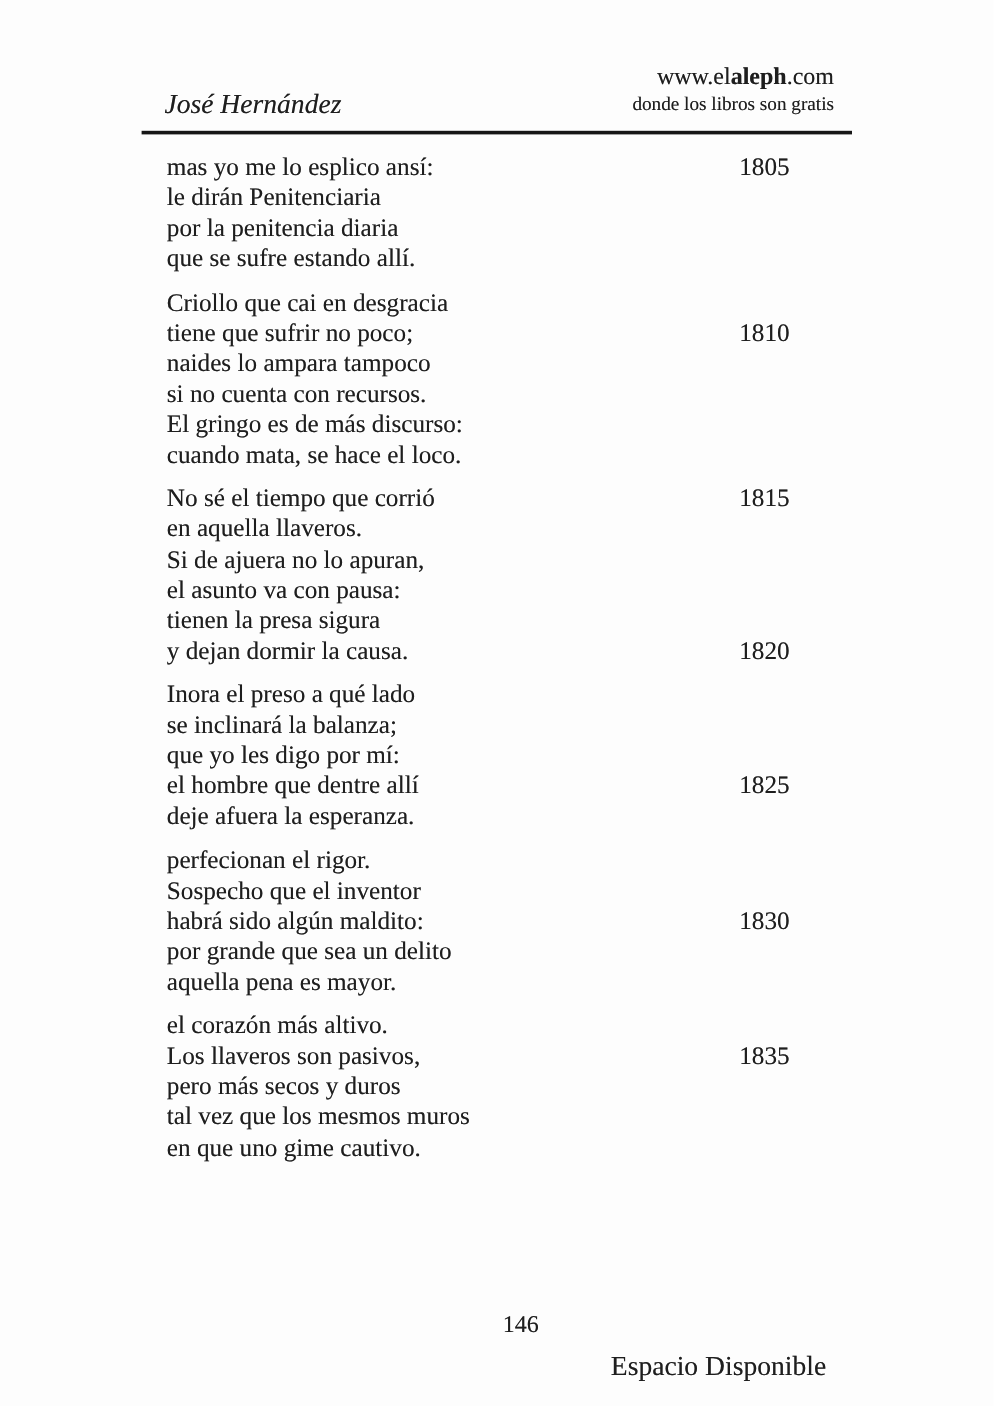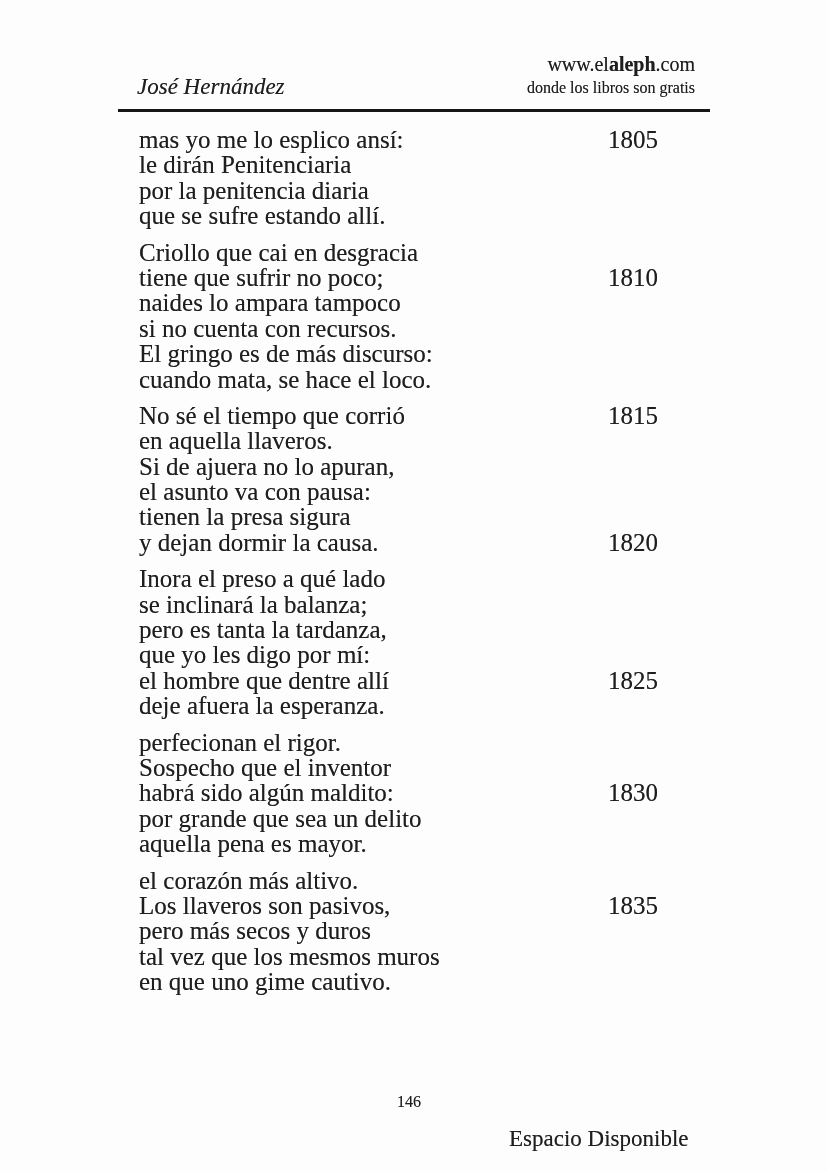--- a/index.html
+++ b/index.html
@@ -54,33 +54,33 @@
     position: absolute;
     left: 139px;
     top: 127px;
     width: 519px;
   }
   .stanza { margin-bottom: 11px; }
   .verse-row {
     position: relative;
     height: 25.4px;
     line-height: 25.4px;
-    font-size: 25px;
+    font-size: 21px;
     white-space: nowrap;
   }
   .verse-num {
     position: absolute;
     right: 0;
     top: 0;
   }
   .page-number {
     position: absolute;
-    left: 397px;
+    left: 419px;
     top: 1093px;
-    font-size: 16px;
+    font-size: 20px;
   }
   .watermark {
     position: absolute;
     left: 509px;
     top: 1126px;
     font-size: 23px;
     white-space: nowrap;
   }
 </style>
 </head>
@@ -116,21 +116,20 @@
         <div class="verse-row"><span class="verse-text">No sé el tiempo que corrió</span><span class="verse-num">1815</span></div>
         <div class="verse-row"><span class="verse-text">en aquella llaveros.</span><span class="verse-num"></span></div>
         <div class="verse-row"><span class="verse-text">Si de ajuera no lo apuran,</span><span class="verse-num"></span></div>
         <div class="verse-row"><span class="verse-text">el asunto va con pausa:</span><span class="verse-num"></span></div>
         <div class="verse-row"><span class="verse-text">tienen la presa sigura</span><span class="verse-num"></span></div>
         <div class="verse-row"><span class="verse-text">y dejan dormir la causa.</span><span class="verse-num">1820</span></div>
       </div>
       <div class="stanza">
         <div class="verse-row"><span class="verse-text">Inora el preso a qué lado</span><span class="verse-num"></span></div>
         <div class="verse-row"><span class="verse-text">se inclinará la balanza;</span><span class="verse-num"></span></div>
-        <div class="verse-row"><span class="verse-text">pero es tanta la tardanza,</span><span class="verse-num"></span></div>
         <div class="verse-row"><span class="verse-text">que yo les digo por mí:</span><span class="verse-num"></span></div>
         <div class="verse-row"><span class="verse-text">el hombre que dentre allí</span><span class="verse-num">1825</span></div>
         <div class="verse-row"><span class="verse-text">deje afuera la esperanza.</span><span class="verse-num"></span></div>
       </div>
       <div class="stanza">
         <div class="verse-row"><span class="verse-text">perfecionan el rigor.</span><span class="verse-num"></span></div>
         <div class="verse-row"><span class="verse-text">Sospecho que el inventor</span><span class="verse-num"></span></div>
         <div class="verse-row"><span class="verse-text">habrá sido algún maldito:</span><span class="verse-num">1830</span></div>
         <div class="verse-row"><span class="verse-text">por grande que sea un delito</span><span class="verse-num"></span></div>
         <div class="verse-row"><span class="verse-text">aquella pena es mayor.</span><span class="verse-num"></span></div>

